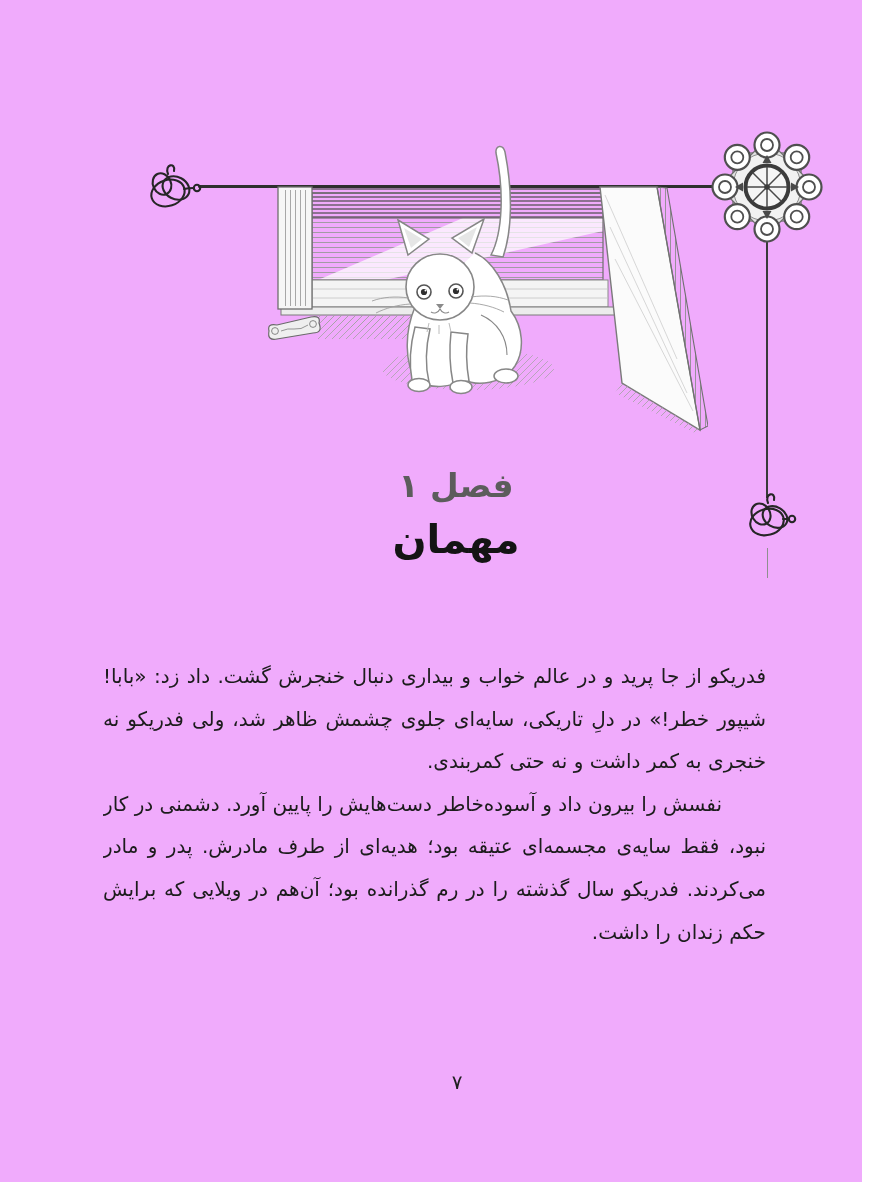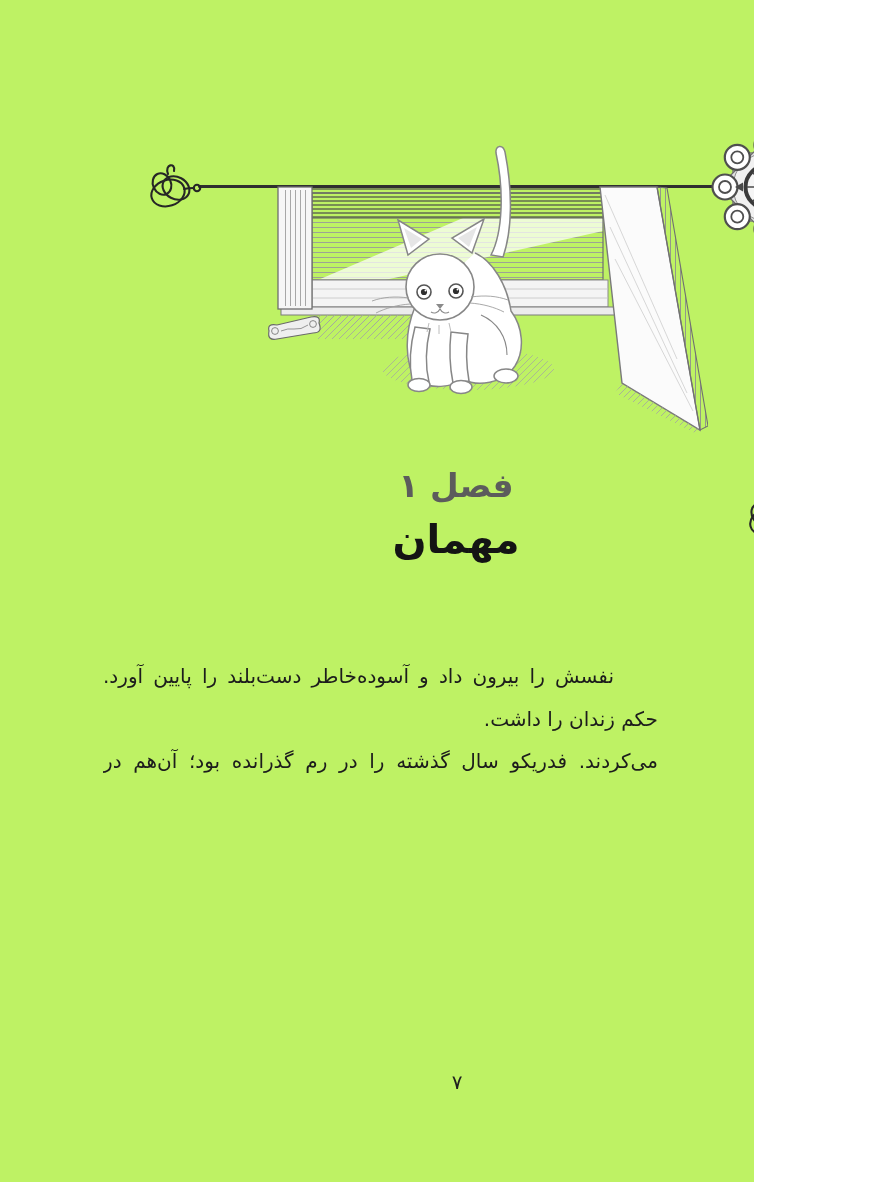--- a/index.html
+++ b/index.html
@@ -1,19 +1,19 @@
 <!DOCTYPE html>
 <html lang="fa"><head>
 <meta charset="utf-8">
 <style>
   html,body{margin:0;padding:0;background:#ffffff;}
   .page{
     position:relative;
-    width:754px;height:1182px;
-    background:#bef264;
+    width:862px;height:1182px;
+    background:#f0abfc;
     overflow:hidden;
     font-family:"DejaVu Sans",sans-serif;
   }
   
   .rule-h{
     position:absolute;left:198px;top:185px;width:518px;height:2.6px;
     background:#2f2f2f;border-radius:2px;
   }
   .rule-v{
     position:absolute;left:766px;top:236px;width:2px;height:262px;
@@ -212,21 +212,27 @@
     </g>
   </svg>
 
   <div class="chapter">
     <div class="chapter-label">فصل ۱</div>
     <div class="chapter-title">مهمان</div>
   </div>
 
   <div class="bodytext">
     <div class="para">
-      <div class="line ind">نفسش را بیرون داد و آسوده‌خاطر دست‌بلند را پایین آورد. دشمنی در کار</div>
+      <div class="line">فدریکو از جا پرید و در عالم خواب و بیداری دنبال خنجرش گشت. داد زد: «بابا!</div>
+      <div class="line">شیپور خطر!» در دلِ تاریکی، سایه‌ای جلوی چشمش ظاهر شد، ولی فدریکو نه</div>
+      <div class="line last">خنجری به کمر داشت و نه حتی کمربندی.</div>
+    </div>
+    <div class="para">
+      <div class="line ind">نفسش را بیرون داد و آسوده‌خاطر دست‌هایش را پایین آورد. دشمنی در کار</div>
+      <div class="line">نبود، فقط سایه‌ی مجسمه‌ای عتیقه بود؛ هدیه‌ای از طرف مادرش. پدر و مادر</div>
+      <div class="line">می‌کردند. فدریکو سال گذشته را در رم گذرانده بود؛ آن‌هم در ویلایی که برایش</div>
       <div class="line last">حکم زندان را داشت.</div>
-      <div class="line">می‌کردند. فدریکو سال گذشته را در رم گذرانده بود؛ آن‌هم در ویلایی که برایش</div>
     </div>
   </div>
 
   <div class="pagenum">۷</div>
 
 </div>
 
 </body></html>

